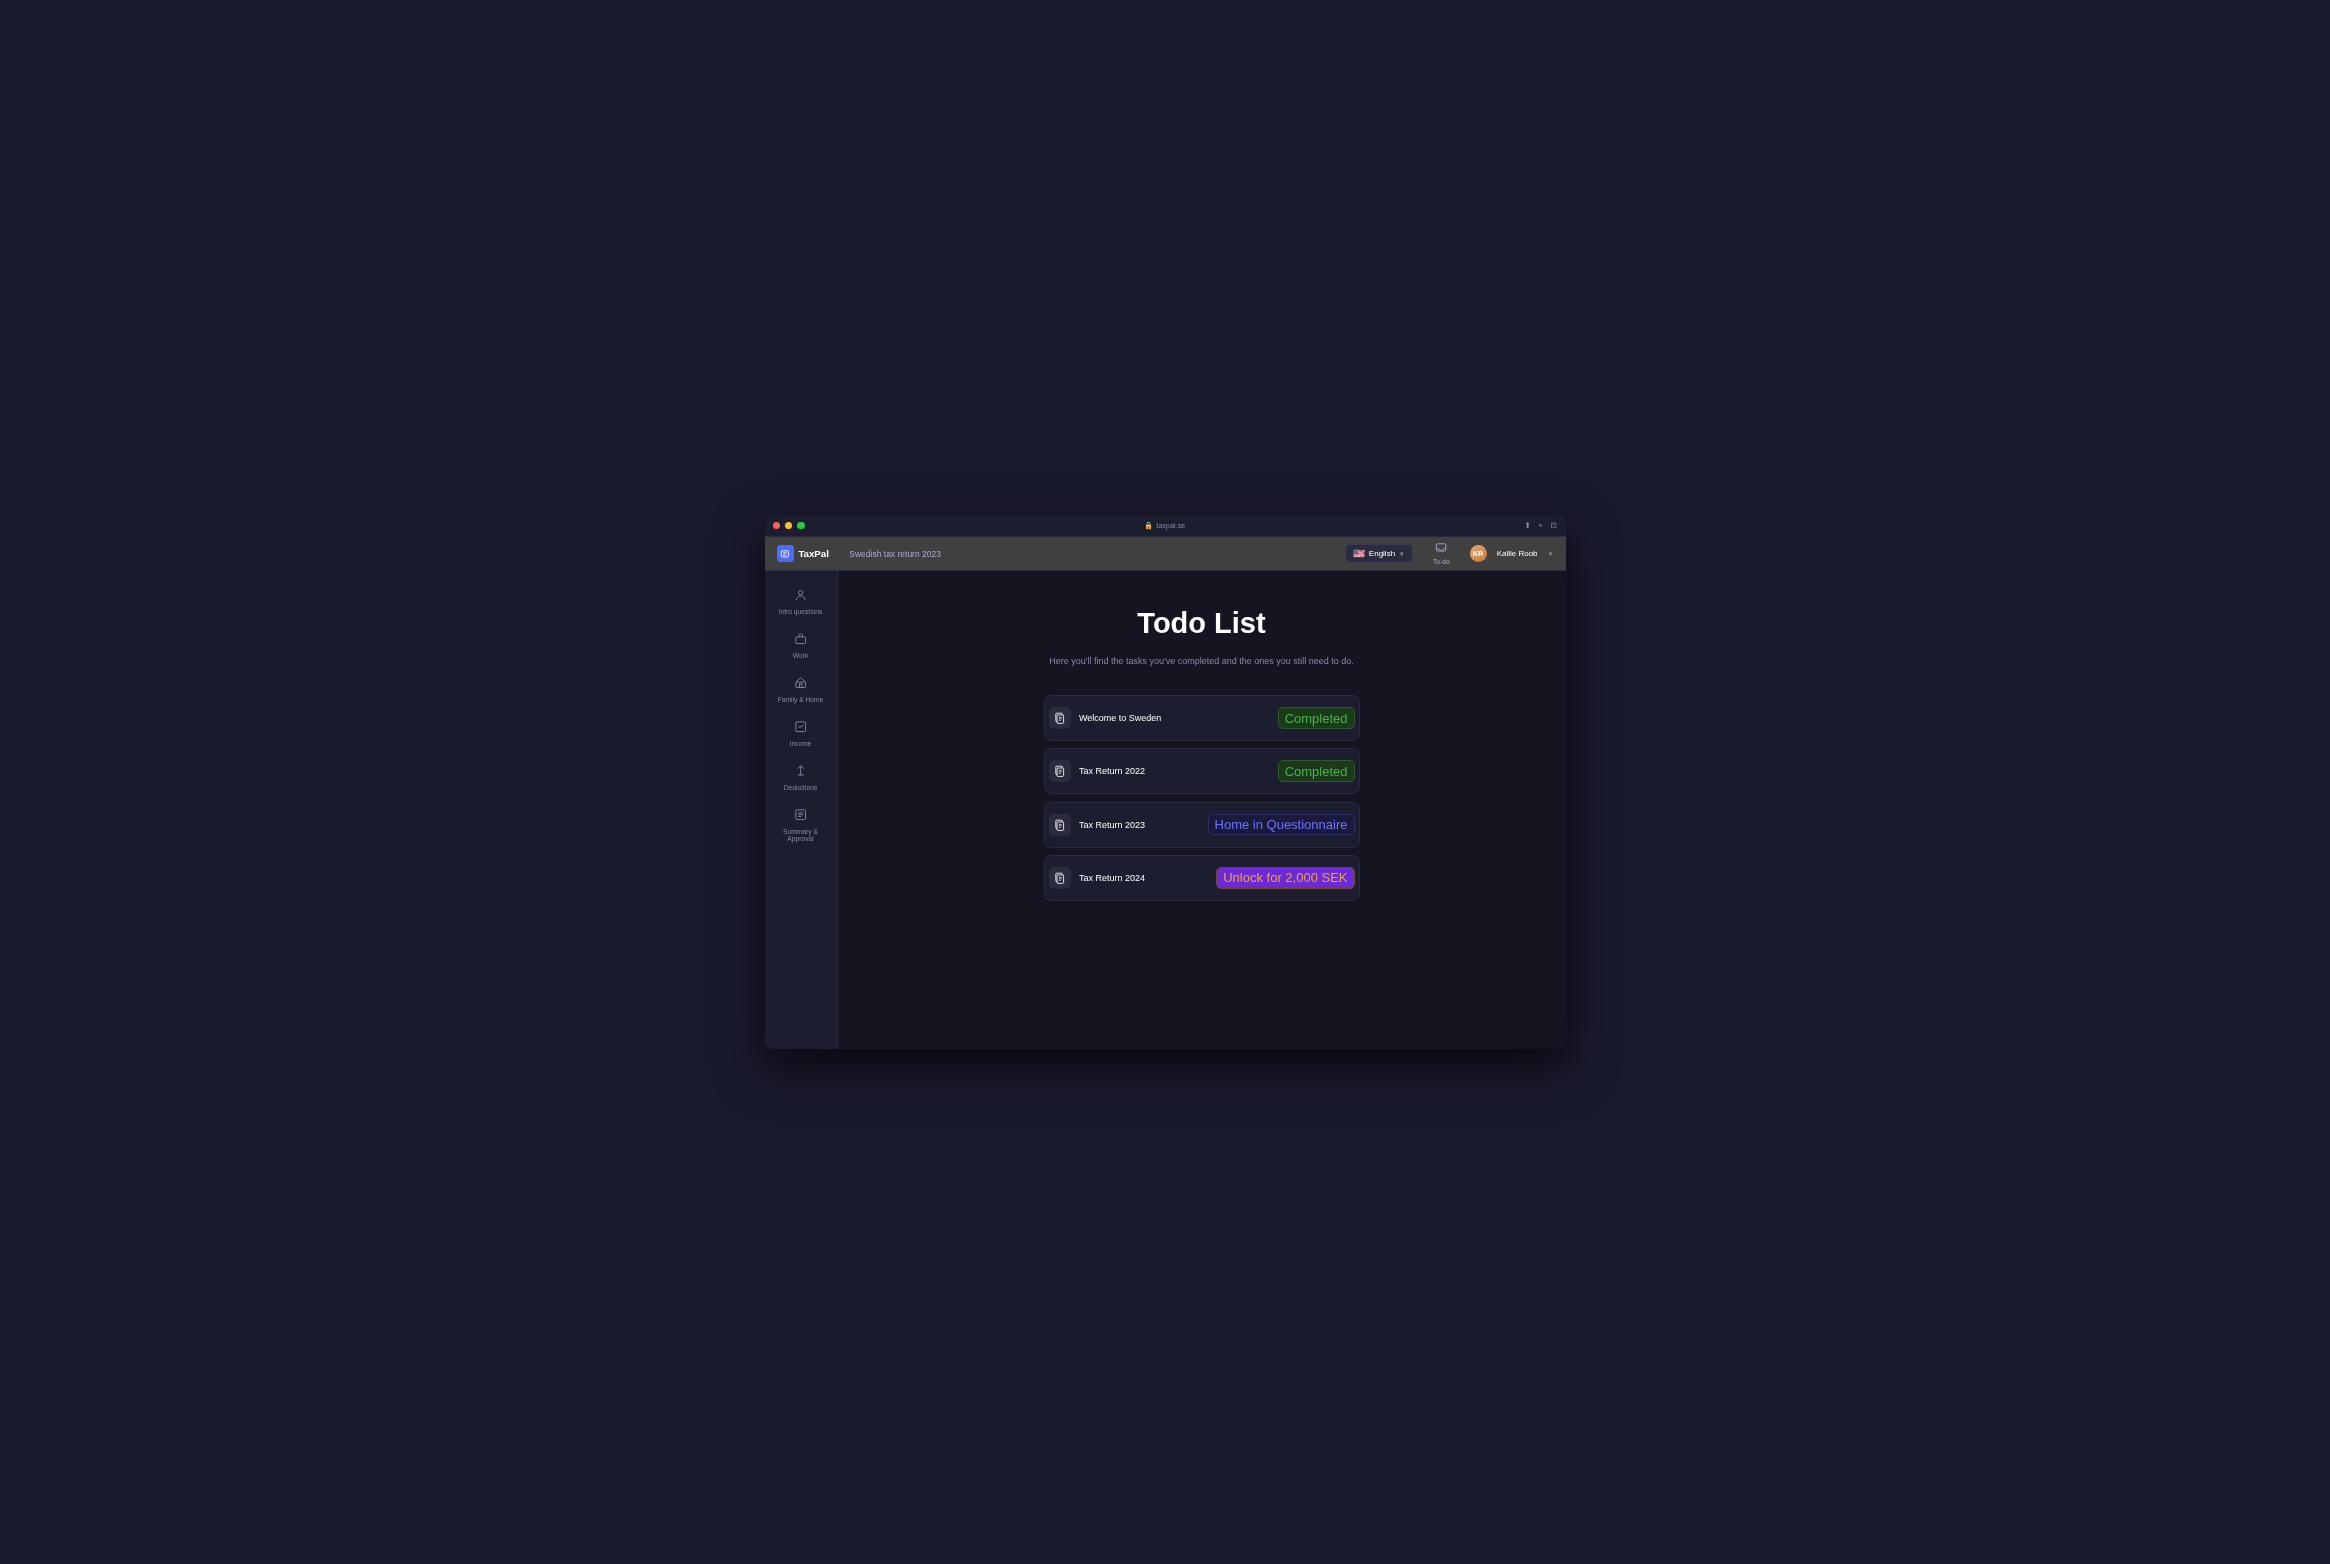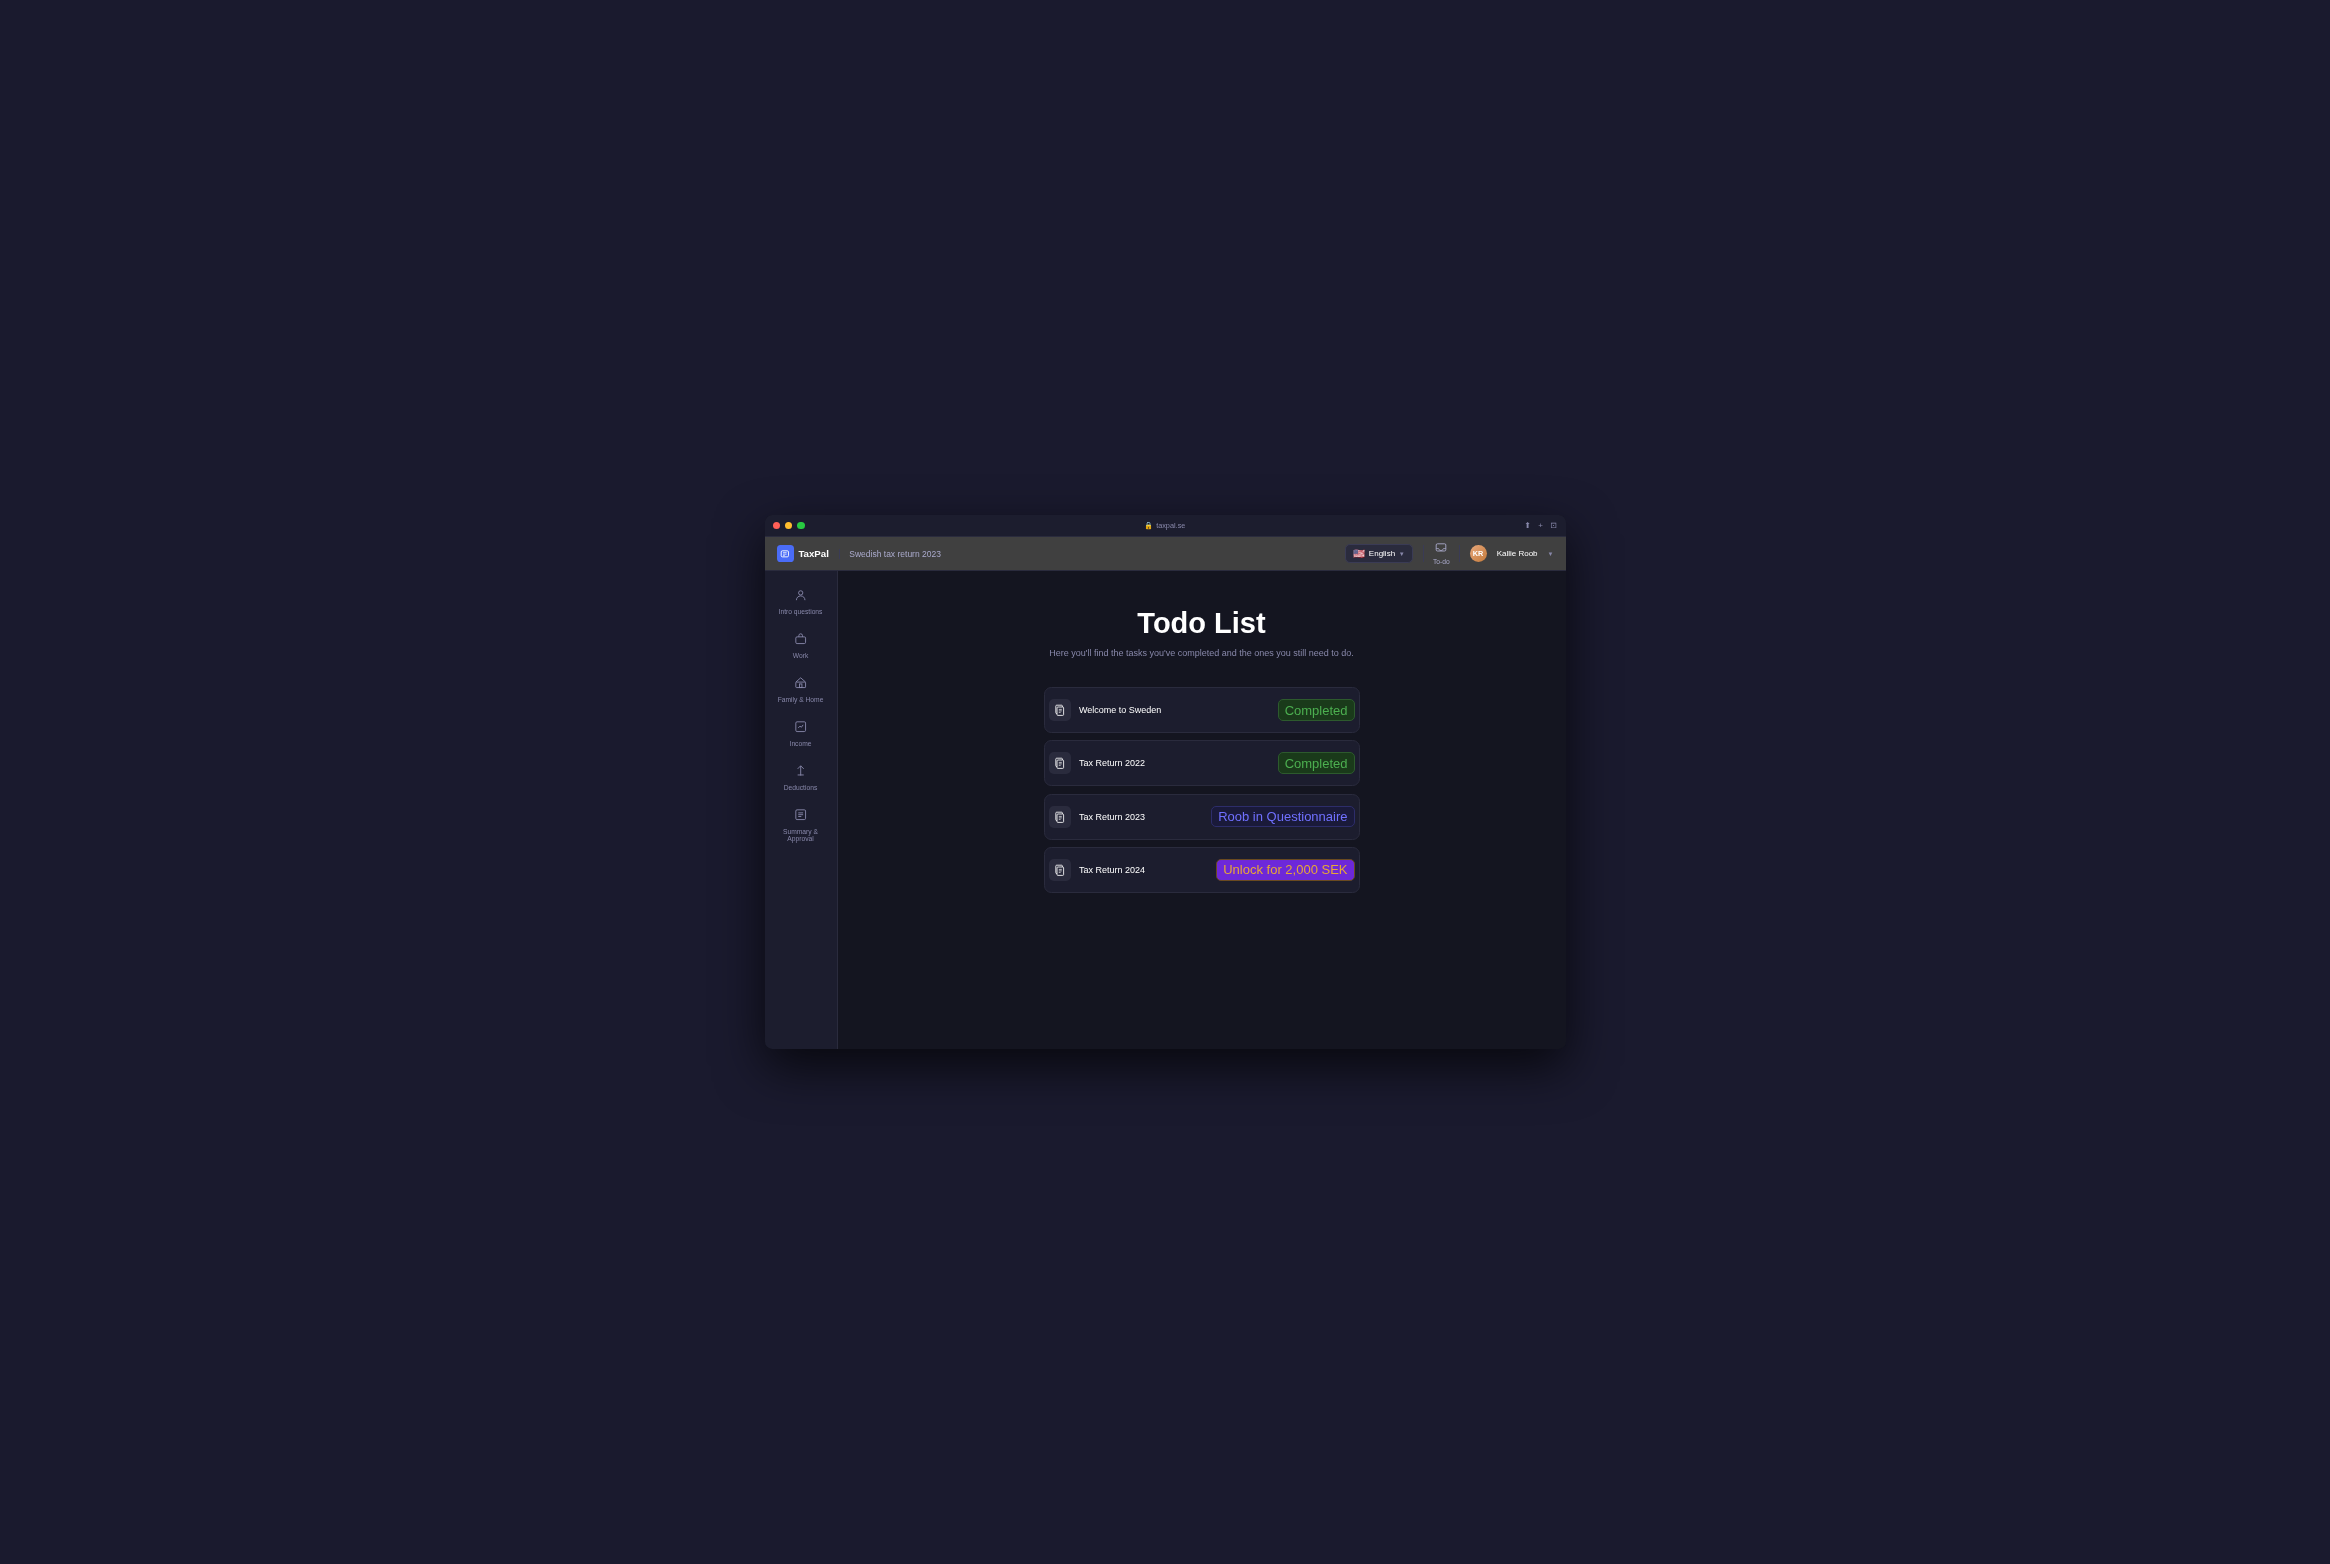--- a/index.html
+++ b/index.html
@@ -238,21 +238,21 @@
       display: flex;
       flex-direction: column;
       align-items: center;
       padding: 36px 24px;
     }
 
     .page-title {
       color: white;
       font-size: 29px;
       font-weight: 700;
-      margin-bottom: 8px;
+      margin-bottom: 16px;
     }
 
     .page-subtitle {
       color: #8888aa;
       font-size: 9px;
       margin-bottom: 29px;
     }
 
     .todo-list {
       width: 100%;
@@ -488,21 +488,21 @@
             <div class="todo-item-icon">
               <svg width="12" height="12" viewBox="0 0 20 20" fill="none" stroke="white" stroke-width="1.4">
       <rect x="3" y="2" width="11" height="14" rx="1.5"></rect>
       <rect x="5" y="5" width="11" height="14" rx="1.5" fill="#2a2b3d" stroke="white" stroke-width="1.4"></rect>
       <line x1="8" y1="9" x2="13" y2="9" stroke="white" stroke-width="1.1"></line>
       <line x1="8" y1="11.5" x2="13" y2="11.5" stroke="white" stroke-width="1.1"></line>
       <line x1="8" y1="14" x2="11" y2="14" stroke="white" stroke-width="1.1"></line>
     </svg>
             </div>
             <span class="todo-item-label">Tax Return 2023</span>
-            <span class="badge badge-fill">Roob in Questionnaire</span>
+            <span class="badge badge-fill">Home in Questionnaire</span>
           </div>
           <div class="todo-item">
             <div class="todo-item-icon">
               <svg width="12" height="12" viewBox="0 0 20 20" fill="none" stroke="white" stroke-width="1.4">
       <rect x="3" y="2" width="11" height="14" rx="1.5"></rect>
       <rect x="5" y="5" width="11" height="14" rx="1.5" fill="#2a2b3d" stroke="white" stroke-width="1.4"></rect>
       <line x1="8" y1="9" x2="13" y2="9" stroke="white" stroke-width="1.1"></line>
       <line x1="8" y1="11.5" x2="13" y2="11.5" stroke="white" stroke-width="1.1"></line>
       <line x1="8" y1="14" x2="11" y2="14" stroke="white" stroke-width="1.1"></line>
     </svg>

